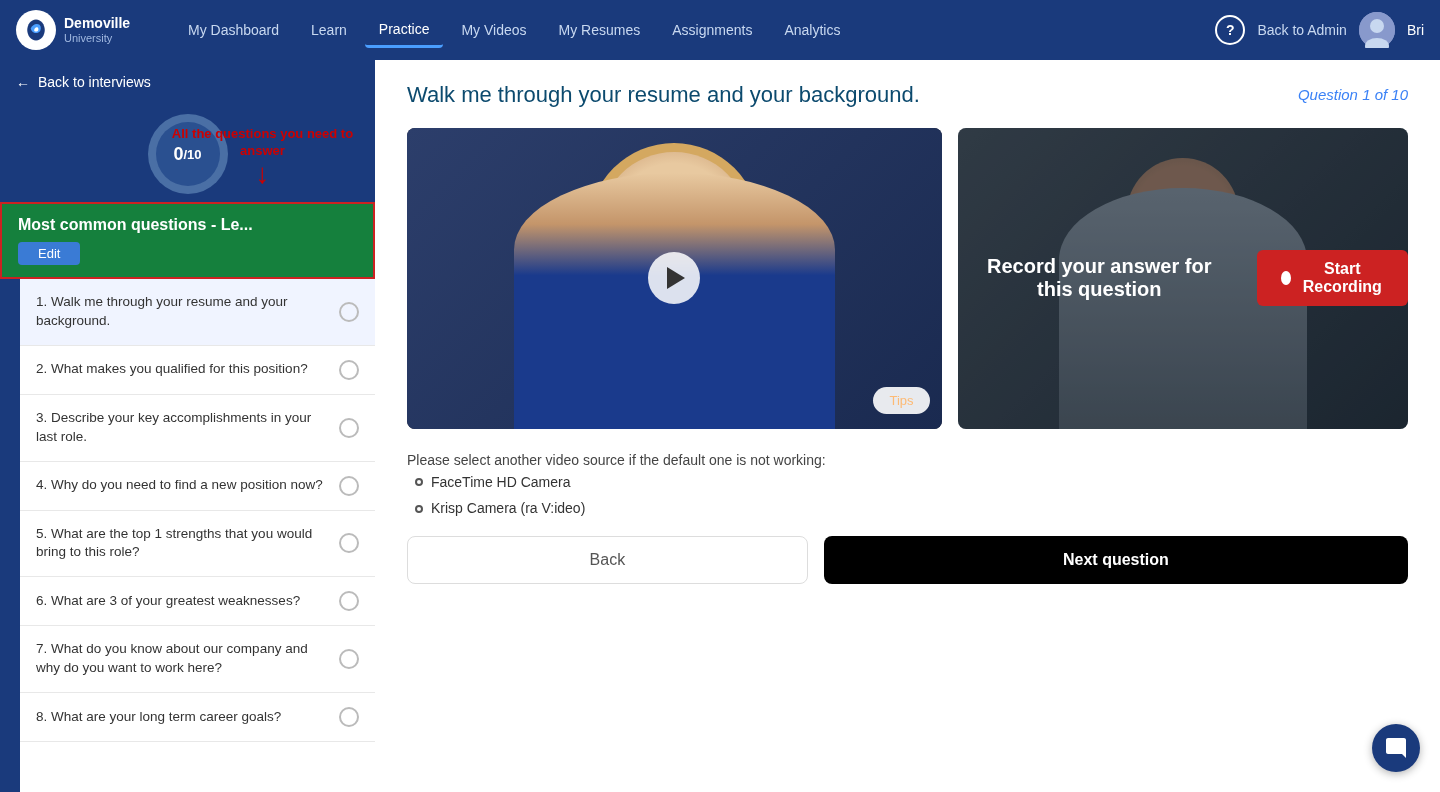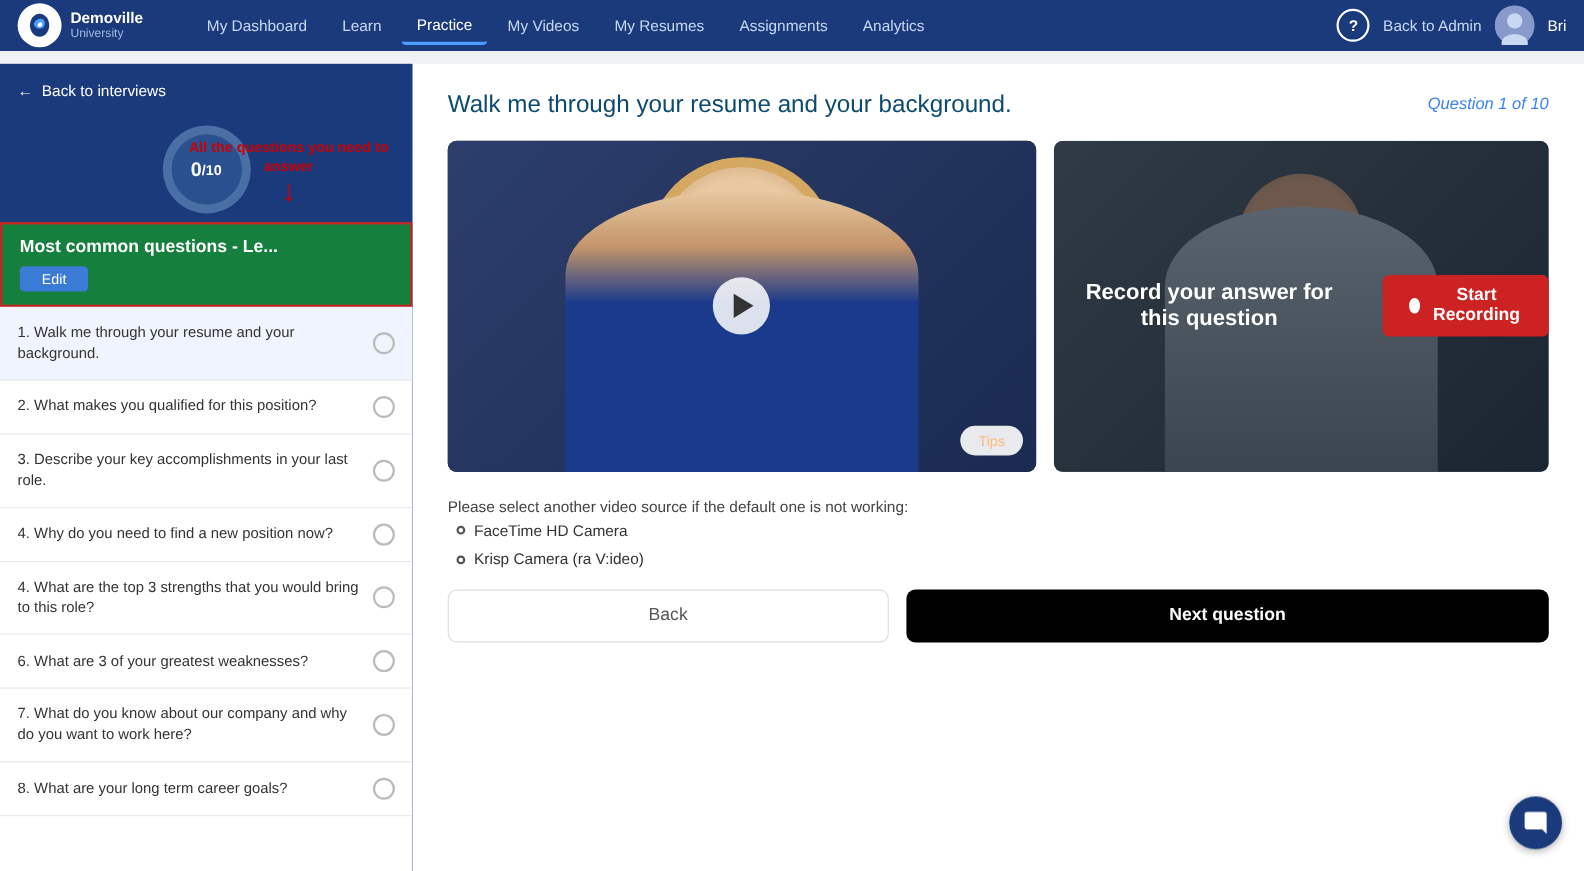--- a/index.html
+++ b/index.html
@@ -1,20 +1,20 @@
 <!DOCTYPE html>
 <html><head>
   <meta charset="utf-8">
   <style>
     * { box-sizing: border-box; margin: 0; padding: 0; }
     body { font-family: -apple-system, BlinkMacSystemFont, 'Segoe UI', sans-serif; background: #f0f2f5; height: 792px; overflow: hidden; }
 
     
     .navbar {
-      display: flex; align-items: center; height: 46px;
+      display: flex; align-items: center; height: 60px;
       background: #1a3a7c; color: white; padding: 0 16px;
       position: fixed; top: 0; left: 0; right: 0; z-index: 100;
     }
     .logo-area { display: flex; align-items: center; gap: 8px; min-width: 150px; }
     .logo-icon { width: 40px; height: 40px; background: white; border-radius: 50%; display: flex; align-items: center; justify-content: center; }
     .logo-icon svg { width: 28px; height: 28px; }
     .logo-text { display: flex; flex-direction: column; line-height: 1.2; }
     .logo-text .brand { font-weight: 700; font-size: 14px; color: white; }
     .logo-text .sub { font-size: 11px; color: #a0b8e0; }
     .nav-links { display: flex; align-items: center; flex: 1; gap: 4px; padding-left: 8px; }
@@ -69,21 +69,21 @@
       background: #15803d; border: 2px solid #cc2222;
       margin: 0; padding: 12px 16px;
     }
     .questions-title { color: white; font-size: 16px; font-weight: 600; margin-bottom: 8px; }
     .edit-btn {
       background: #3a7bd5; color: white; border: none; border-radius: 4px;
       padding: 4px 20px; font-size: 13px; cursor: pointer;
     }
 
     
-    .questions-list { background: white; flex: 1; }
+    .questions-list { background: white; flex: 1; margin-left: 20px; }
     .question-item {
       display: flex; align-items: center; justify-content: space-between;
       padding: 14px 16px; border-bottom: 1px solid #e8e8e8;
       font-size: 13.5px; color: #333; cursor: pointer;
     }
     .question-item.active { background: #f0f4ff; }
     .question-text { flex: 1; line-height: 1.4; }
     .question-radio {
       width: 20px; height: 20px; border-radius: 50%;
       border: 2px solid #bbb; min-width: 20px; margin-left: 10px;
@@ -291,21 +291,21 @@
         <span class="question-text">3. Describe your key accomplishments in your last role.</span>
         <div class="question-radio"></div>
       </div>
 
       <div class="question-item">
         <span class="question-text">4. Why do you need to find a new position now?</span>
         <div class="question-radio"></div>
       </div>
 
       <div class="question-item">
-        <span class="question-text">4. What are the top 3 strengths that you would bring to this role?</span>
+        <span class="question-text">5. What are the top 1 strengths that you would bring to this role?</span>
         <div class="question-radio"></div>
       </div>
 
       <div class="question-item">
         <span class="question-text">6. What are 3 of your greatest weaknesses?</span>
         <div class="question-radio"></div>
       </div>
 
       <div class="question-item">
         <span class="question-text">7. What do you know about our company and why do you want to work here?</span>

